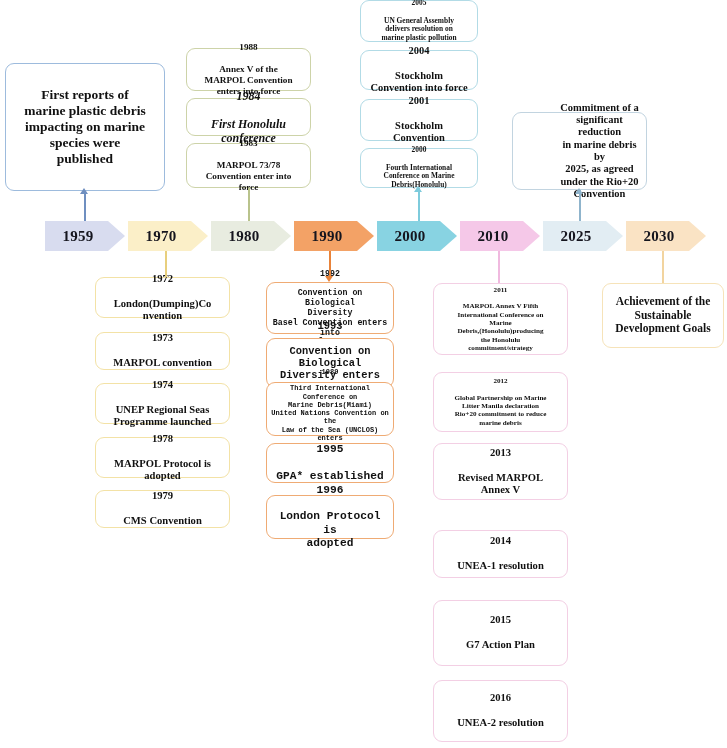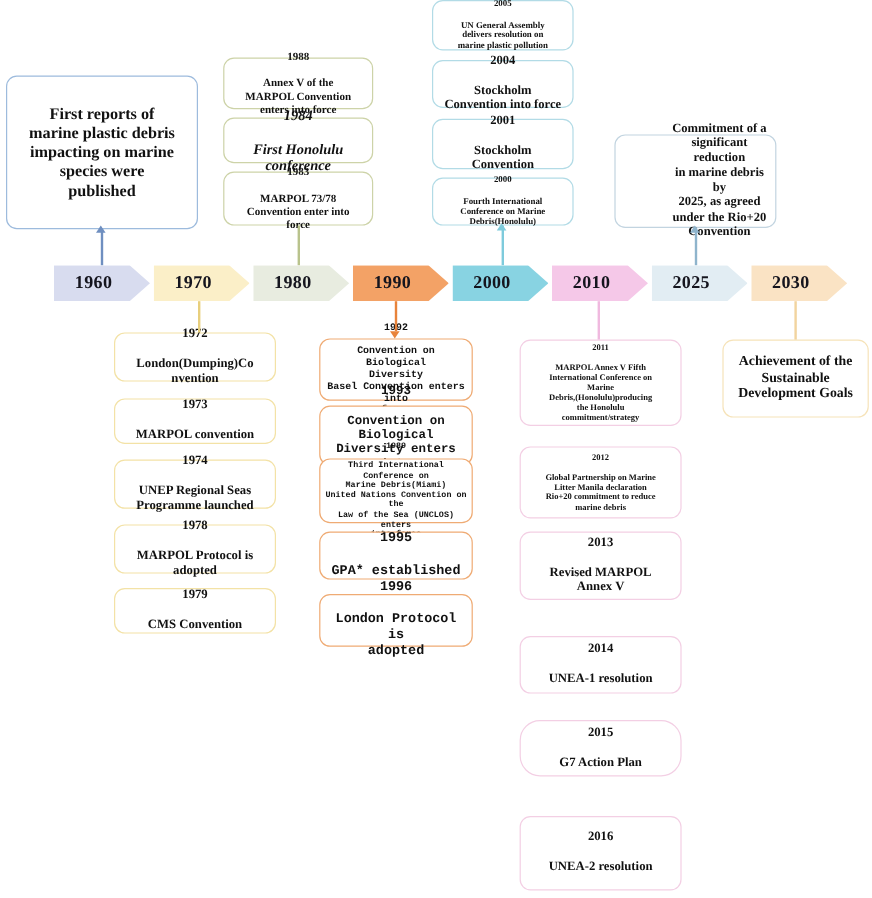--- a/index.html
+++ b/index.html
@@ -80,21 +80,21 @@
   .ah-down {
     border-left: 4.5px solid transparent;
     border-right: 4.5px solid transparent;
   }
 </style>
 </head>
 <body>
 
 <div id="canvas">
     <div class="tl-arrow" style="left: 45px; top: 221px; width: 80px; background: rgb(216, 220, 239);">
-      <span>1960</span>
+      <span>1959</span>
     </div>
     <div class="tl-arrow" style="left: 128px; top: 221px; width: 80px; background: rgb(251, 239, 200);">
       <span>1970</span>
     </div>
     <div class="tl-arrow" style="left: 211px; top: 221px; width: 80px; background: rgb(232, 236, 224);">
       <span>1980</span>
     </div>
     <div class="tl-arrow" style="left: 294px; top: 221px; width: 80px; background: rgb(243, 162, 102);">
       <span>1990</span>
     </div>
@@ -199,21 +199,21 @@
     <div class="box c-pink" style="left: 433px; top: 372px; width: 135px; height: 60px; font-size: 7.1px;"><div><span class="yr">2012</span><span>
 Global Partnership on Marine
 Litter Manila declaration
 Rio+20 commitment to reduce
 marine debris</span></div></div>
     <div class="box c-pink" style="left: 433px; top: 443px; width: 135px; height: 57px; font-size: 10.6px;"><div><span class="yr">2013</span><span>
 Revised MARPOL
 Annex V</span></div></div>
     <div class="box c-pink" style="left: 433px; top: 530px; width: 135px; height: 48px; font-size: 10.6px;"><div><span class="yr">2014</span><span>
 UNEA-1 resolution</span></div></div>
-    <div class="box c-pink" style="left: 433px; top: 600px; width: 135px; height: 47px; font-size: 10.6px; border-radius: 17px;"><div><span class="yr">2015</span><span>
+    <div class="box c-pink" style="left: 433px; top: 600px; width: 135px; height: 66px; font-size: 10.6px;"><div><span class="yr">2015</span><span>
 G7 Action Plan</span></div></div>
     <div class="box c-pink" style="left: 433px; top: 680px; width: 135px; height: 62px; font-size: 10.6px;"><div><span class="yr">2016</span><span>
 UNEA-2 resolution</span></div></div>
     <div class="conn" style="left: 498px; top: 251px; height: 32px; background: rgb(240, 185, 223);"></div>
     <div class="box c-cream" style="left: 602px; top: 283px; width: 122px; height: 65px; font-size: 11.5px;"><div>Achievement of the
 Sustainable
 Development Goals</div></div>
     <div class="conn" style="left: 662px; top: 251px; height: 32px; background: rgb(242, 212, 159);"></div>
   </div>
 

